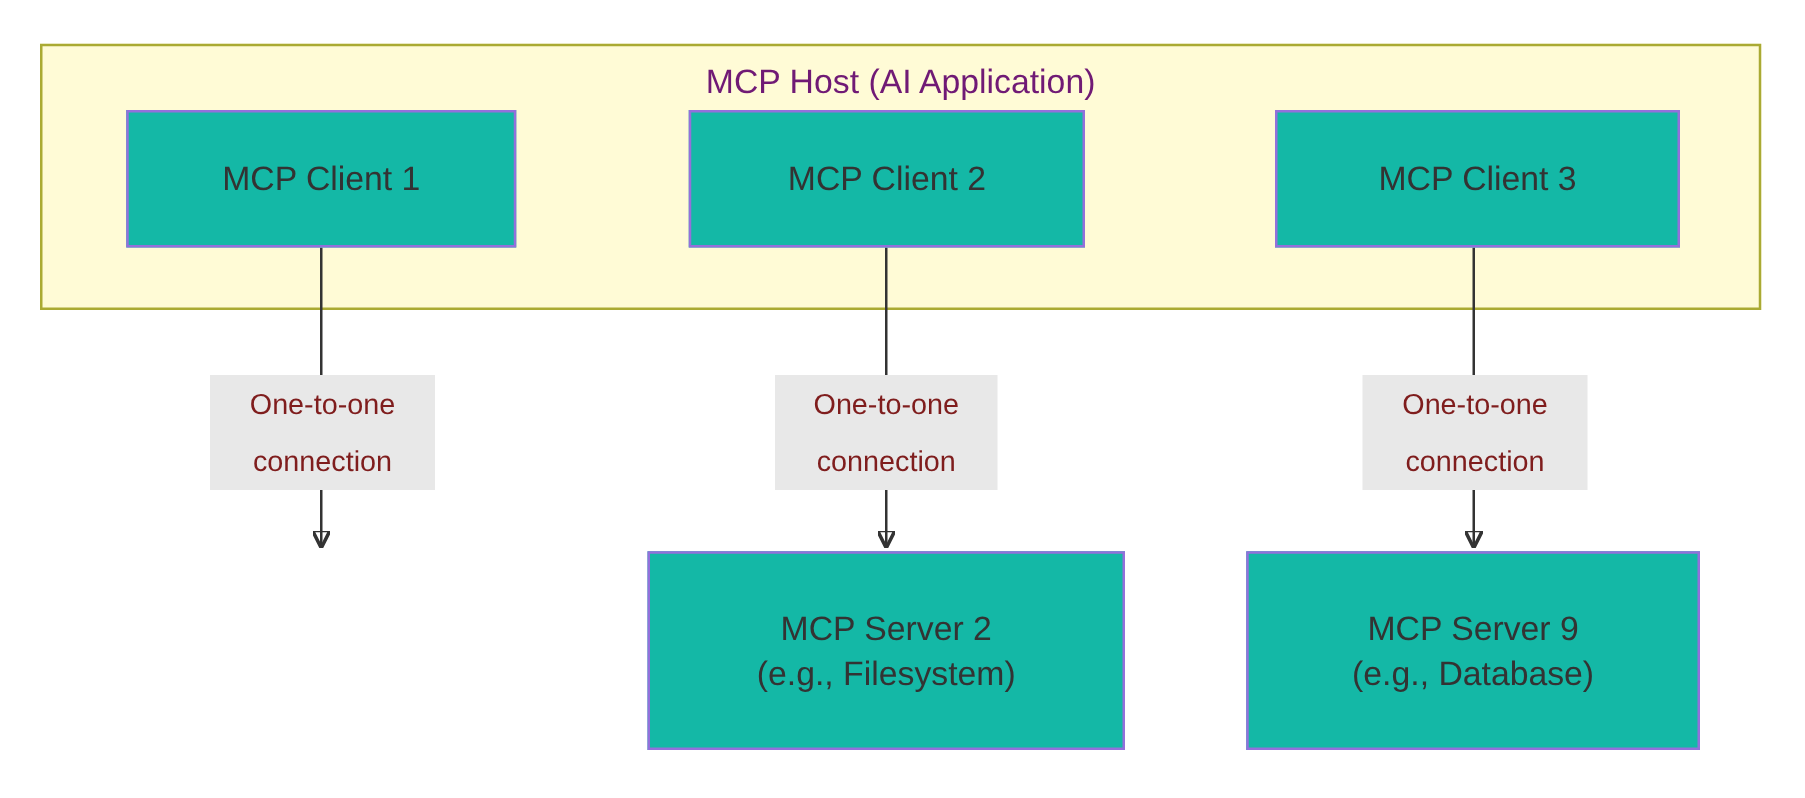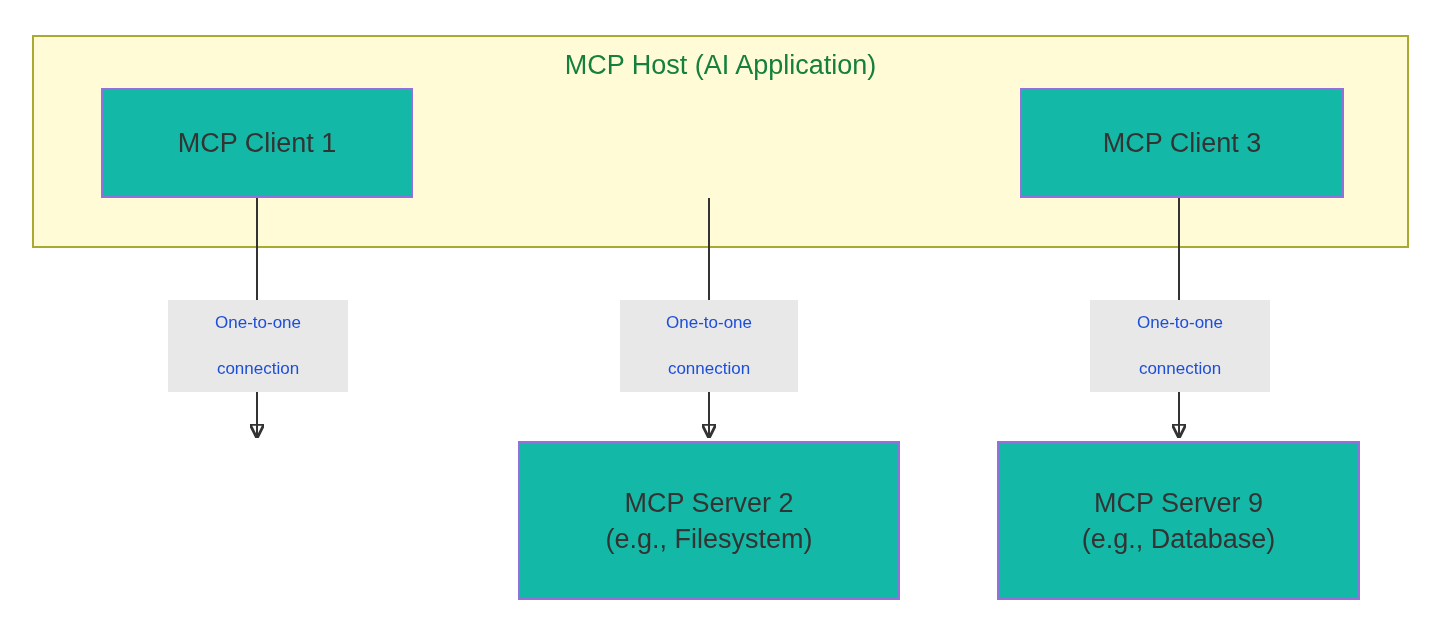--- a/index.html
+++ b/index.html
@@ -35,21 +35,21 @@
     background: #fffbd6;
     border: 2px solid #aaaa33;
   }
   .host-title {
     position: absolute;
     left: 0;
     top: 12px;
     width: 100%;
     text-align: center;
     font-size: 27px;
-    color: #15803d;
+    color: #701a75;
     line-height: 32px;
     white-space: nowrap;
   }
 
   
   .node {
     position: absolute;
     box-sizing: border-box;
     background: #14b8a6;
     border: 2px solid #9370db;
@@ -89,22 +89,22 @@
     stroke: #333333;
     stroke-width: 2;
     fill: none;
   }
 
   
   .edge-label {
     position: absolute;
     box-sizing: border-box;
     background: #e8e8e8;
-    color: #1d4ed8;
-    font-size: 17px;
+    color: #7f1d1d;
+    font-size: 23px;
     line-height: 46px;
     text-align: center;
     white-space: pre-line;
     padding: 0 4px;
   }
   .edge-label-1 { left: 168px;  top: 300px; width: 180px; height: 92px; }
   .edge-label-2 { left: 620px;  top: 300px; width: 178px; height: 92px; }
   .edge-label-3 { left: 1090px; top: 300px; width: 180px; height: 92px; }
 </style>
 </head>
@@ -123,20 +123,23 @@
       </marker>
     </defs>
     <path d="M 257 198 L 257 437" marker-end="url(#arrow)"></path>
     <path d="M 709 198 L 709 437" marker-end="url(#arrow)"></path>
     <path d="M 1179 198 L 1179 437" marker-end="url(#arrow)"></path>
   </svg>
 
   <div class="node client-1">
     <span class="node-label">MCP Client 1</span>
   </div>
+  <div class="node client-2">
+    <span class="node-label">MCP Client 2</span>
+  </div>
   <div class="node client-3">
     <span class="node-label">MCP Client 3</span>
   </div>
 
   <div class="edge-label edge-label-1">One-to-one
 connection</div>
   <div class="edge-label edge-label-2">One-to-one
 connection</div>
   <div class="edge-label edge-label-3">One-to-one
 connection</div>

